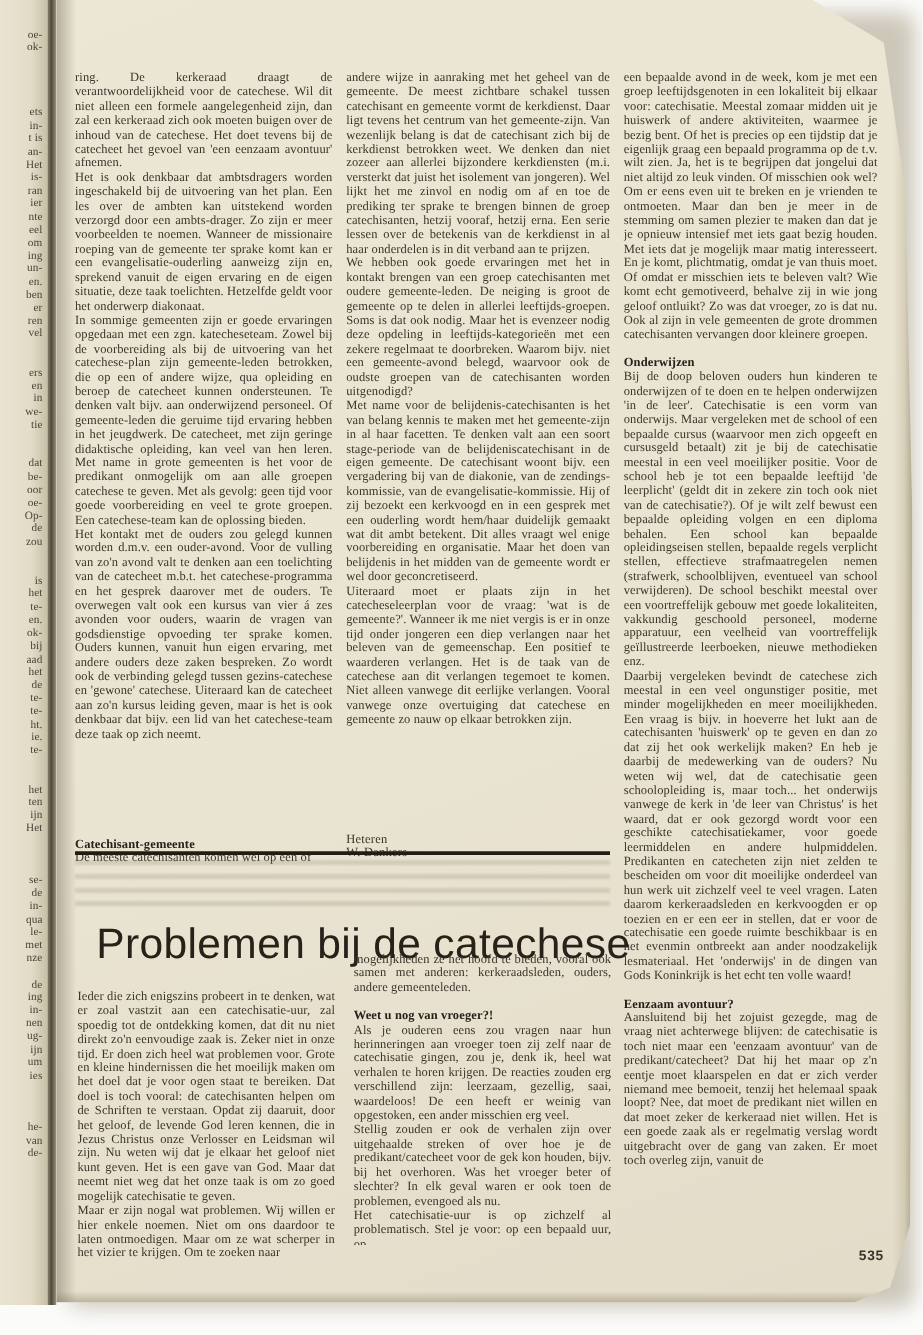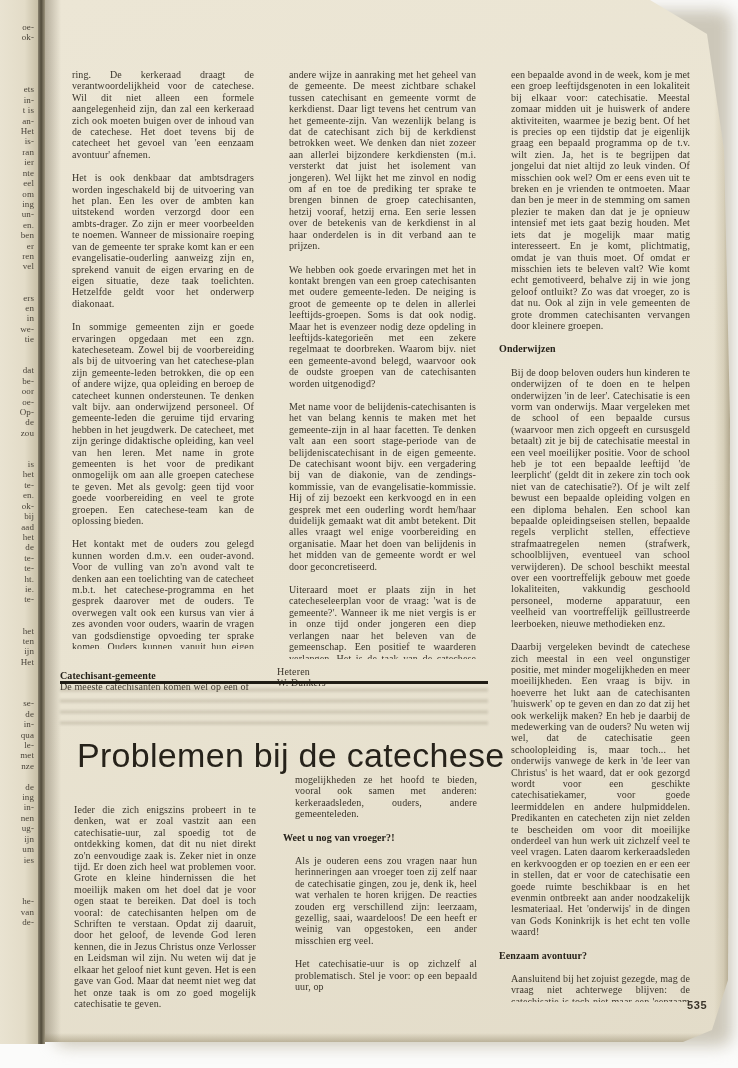--- a/index.html
+++ b/index.html
@@ -48,21 +48,21 @@
     position:absolute;left:0;bottom:0;width:100%;height:9px;
     background:linear-gradient(to top,rgba(110,96,62,0.35),rgba(110,96,62,0));
   }
 
   
   .col{
     position:absolute;top:57px;width:206px;overflow:hidden;
     text-align:justify;font-size:10px;line-height:11.4px;
     letter-spacing:0.1px;color:var(--ink,#3a342a);
   }
-  .col p{margin:12px;}
+  .col p{margin:0;}
   .col1{left:15px;height:592px;}
   .col2{left:232px;width:211px;height:602px;}
   .col3{left:454px;width:203px;height:945px;}
   .sec-head{font-weight:bold;margin-top:11px;color:var(--heading_ink,#2b261e);}
   .col1-foot{position:absolute;left:15px;top:654px;width:206px;
     font-size:10px;line-height:11.4px;letter-spacing:0.1px;color:var(--ink,#3a342a);}
   .col1-foot .sec-head{margin-top:16px;}
   .signatures{
     position:absolute;left:232px;top:666px;width:211px;
     display:flex;justify-content:space-between;
@@ -230,20 +230,21 @@
 
     <div class="col bcol1">
       <p>Ieder die zich enigszins probeert in te denken, wat er zoal vastzit aan een catechisatie-uur, zal spoedig tot de ontdekking komen, dat dit nu niet direkt zo'n eenvoudige zaak is. Zeker niet in onze tijd. Er doen zich heel wat problemen voor. Grote en kleine hindernissen die het moeilijk maken om het doel dat je voor ogen staat te bereiken. Dat doel is toch vooral: de catechisanten helpen om de Schriften te verstaan. Opdat zij daaruit, door het geloof, de levende God leren kennen, die in Jezus Christus onze Verlosser en Leidsman wil zijn. Nu weten wij dat je elkaar het geloof niet kunt geven. Het is een gave van God. Maar dat neemt niet weg dat het onze taak is om zo goed mogelijk catechisatie te geven.</p>
       <p>Maar er zijn nogal wat problemen. Wij willen er hier enkele noemen. Niet om ons daardoor te laten ontmoedigen. Maar om ze wat scherper in het vizier te krijgen. Om te zoeken naar</p>
     </div>
 
     <div class="col bcol2">
       <p>mogelijkheden ze het hoofd te bieden, vooral ook samen met anderen: kerkeraadsleden, ouders, andere gemeenteleden.</p>
       <div class="sec-head">Weet u nog van vroeger?!</div>
       <p>Als je ouderen eens zou vragen naar hun herinneringen aan vroeger toen zij zelf naar de catechisatie gingen, zou je, denk ik, heel wat verhalen te horen krijgen. De reacties zouden erg verschillend zijn: leerzaam, gezellig, saai, waardeloos! De een heeft er weinig van opgestoken, een ander misschien erg veel.</p>
+      <p>Stellig zouden er ook de verhalen zijn over uitgehaalde streken of over hoe je de predikant/catecheet voor de gek kon houden, bijv. bij het overhoren. Was het vroeger beter of slechter? In elk geval waren er ook toen de problemen, evengoed als nu.</p>
       <p>Het catechisatie-uur is op zichzelf al problematisch. Stel je voor: op een bepaald uur, op</p>
     </div>
 
     <div class="page-number">535</div>
 
     <div class="page-bottom-edge"></div>
   </div>
 
 </div>
 

